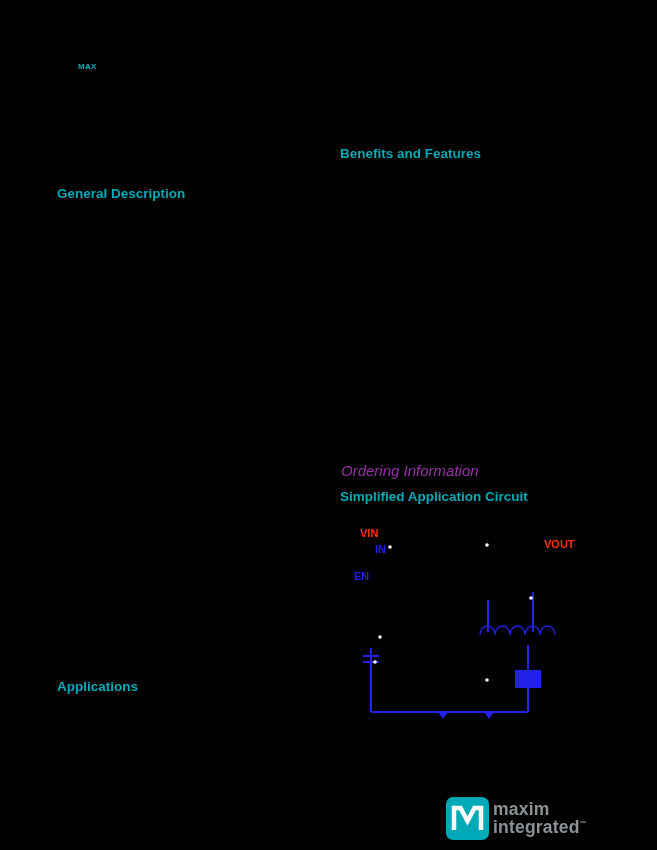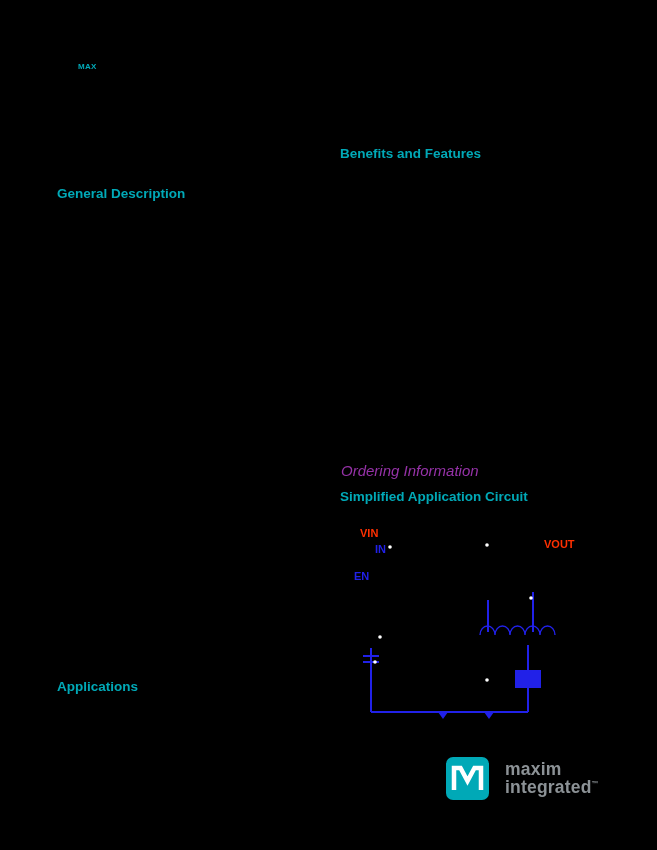--- a/index.html
+++ b/index.html
@@ -63,24 +63,24 @@
     position: absolute;
     font-size: 11px;
     font-weight: bold;
     white-space: nowrap;
   }
   .net-label.red  { color: #FF3000; }
   .net-label.blue { color: #2121E8; }
 
   .logo {
     position: absolute;
-    left: 446px; top: 757px;
+    left: 446px; top: 797px;
     display: flex;
     align-items: center;
-    gap: 16px;
+    gap: 4px;
   }
   .logo-mark {
     width: 43px; height: 43px;
     background: #00A9B7;
     border-radius: 7px;
     display: flex;
     align-items: center;
     justify-content: center;
   }
   .logo-text {

